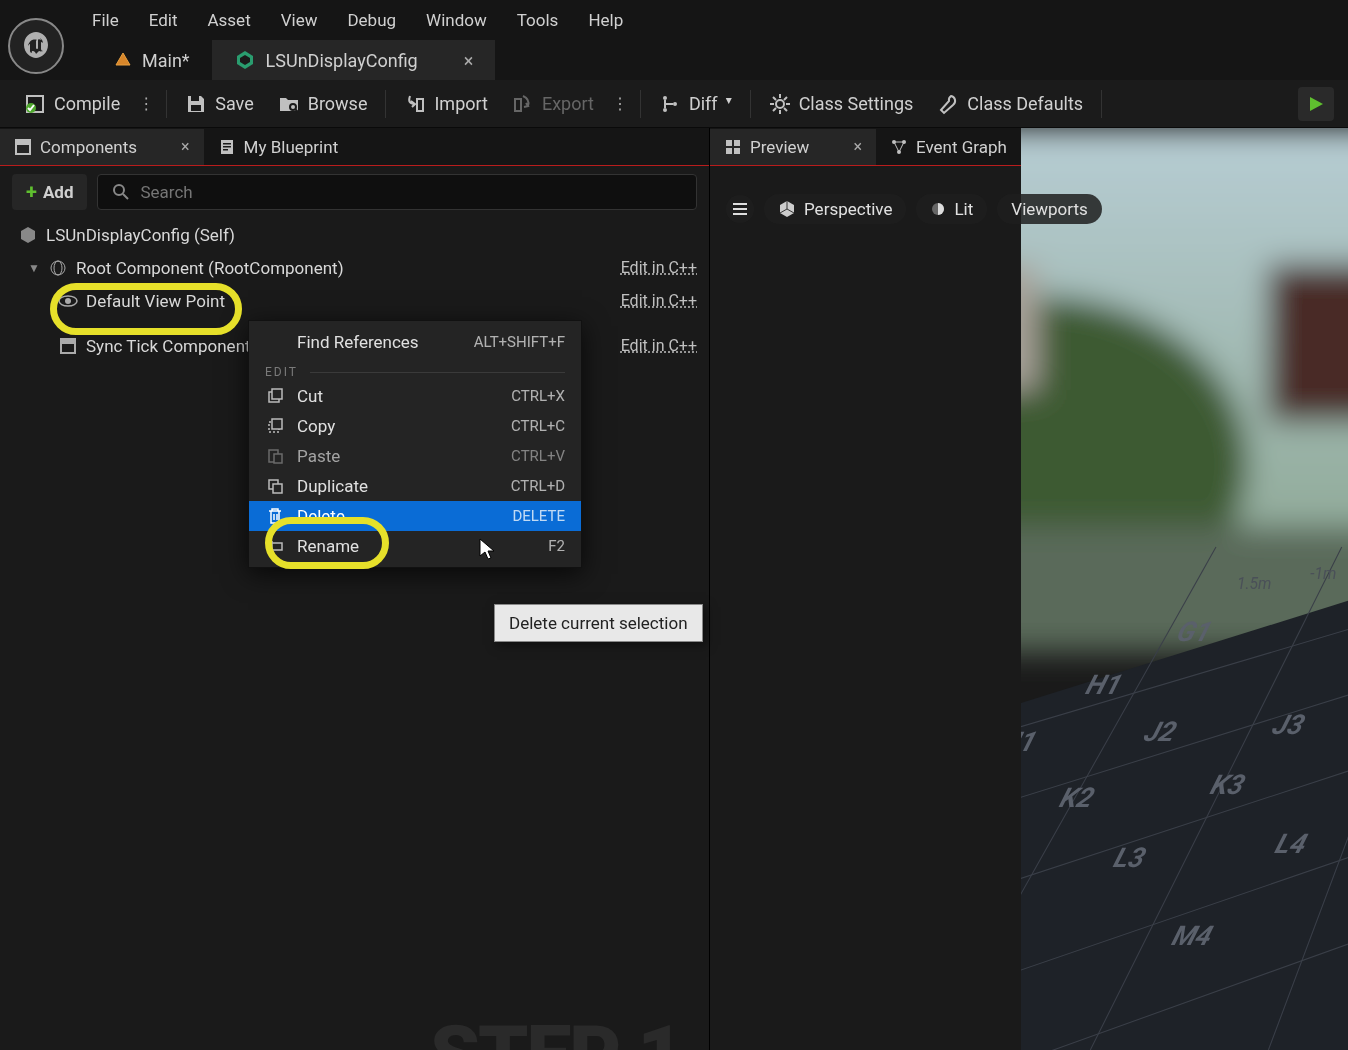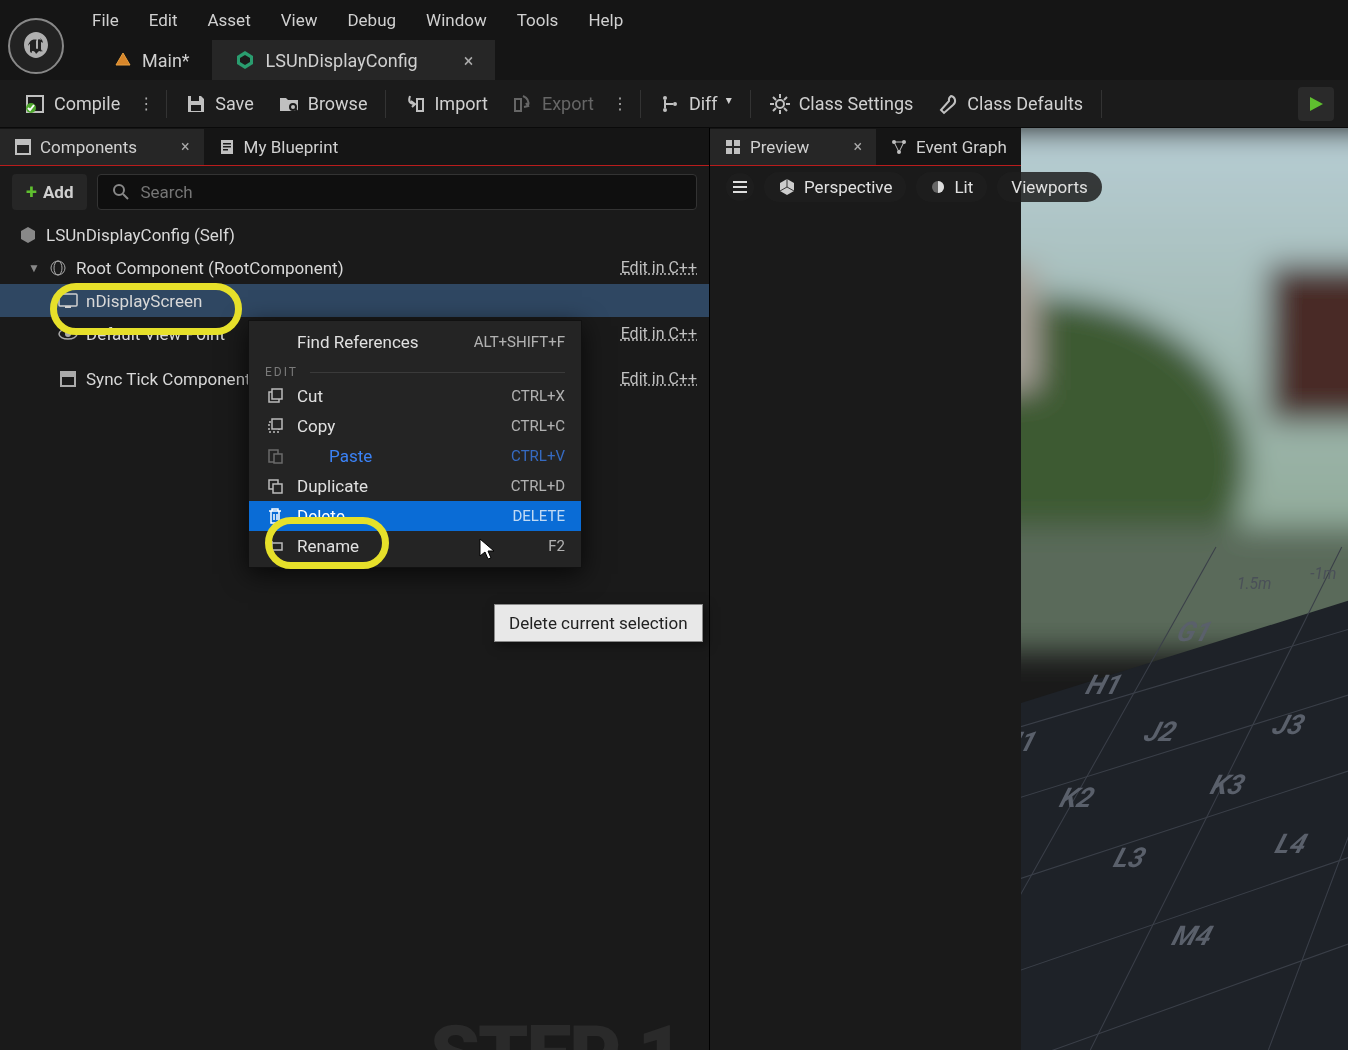--- a/index.html
+++ b/index.html
@@ -53,36 +53,36 @@
   .indent-1 { padding-left: 28px; }
   .indent-2 { padding-left: 52px; }
   
   
   .highlight-circle { position: absolute; border: 7px solid #e6e02a; border-radius: 28px; pointer-events: none; z-index: 20; }
   
   
   .context-menu { position: absolute; left: 248px; top: 320px; width: 334px; background: #242424; border: 1px solid #111; box-shadow: 0 6px 24px rgba(0,0,0,0.7); z-index: 15; padding: 6px 0; }
   .ctx-item { display: flex; align-items: center; padding: 4px 16px; height: 30px; font-size: 17px; color: #e0e0e0; cursor: pointer; }
   .ctx-item.highlight { background: #0a6cd6; color: #fff; }
-  .ctx-item.disabled { color: #3b82f6; gap: 32px; }
+  .ctx-item.disabled { color: #a3a3a3; }
   .ctx-item .ctx-icon { width: 20px; margin-right: 12px; }
   .ctx-item .ctx-shortcut { margin-left: auto; color: inherit; opacity: 0.75; font-size: 15px; }
   .ctx-item .ctx-arrow { margin-left: auto; color: #aaa; }
   .ctx-section { display: flex; align-items: center; padding: 8px 16px 2px; gap: 12px; }
   .ctx-section .lbl { font-size: 12px; letter-spacing: 2px; color: #7a7a7a; }
   .ctx-section .line { flex: 1; height: 1px; background: #3a3a3a; }
   
   
   .tooltip { position: absolute; left: 494px; top: 604px; background: #e8e8e8; color: #222; border: 1px solid #888; padding: 8px 14px; font-size: 17px; z-index: 25; box-shadow: 3px 3px 10px rgba(0,0,0,0.5); }
   
   
   .cursor { position: absolute; left: 479px; top: 538px; z-index: 30; pointer-events: none; }
   
   
-  .viewport-ctrls { position: absolute; left: 716px; top: 162px; display: flex; align-items: center; gap: 10px; padding: 10px; z-index: 5; }
+  .viewport-ctrls { position: absolute; left: 716px; top: 184px; display: flex; align-items: center; gap: 10px; padding: 10px; z-index: 5; }
   .vp-pill { display: flex; align-items: center; gap: 8px; padding: 5px 14px; background: rgba(30,30,30,0.85); border-radius: 18px; font-size: 17px; color: #e0e0e0; cursor: pointer; }
   .vp-hamburger { width: 28px; height: 28px; background: rgba(30,30,30,0.85); border-radius: 50%; display: flex; align-items: center; justify-content: center; cursor: pointer; }
   .viewport-bg { position: absolute; left: 0; top: 0; right: 0; bottom: 0; overflow: hidden; }
   
   
   .watermark { position: absolute; left: 430px; bottom: 0; font-size: 80px; font-weight: 900; color: #2a2a2a; letter-spacing: -2px; transform: translateY(55%); pointer-events:none;}
   
   svg { display: block; }
 </style>
 </head>
@@ -241,27 +241,20 @@
         <span>LSUnDisplayConfig (Self)</span>
       </div>
       <div class="tree-row indent-1">
         <span class="expand">▼</span>
         <svg width="18" height="18" viewBox="0 0 18 18" class="tree-icon">
             <circle cx="9" cy="9" r="7" fill="none" stroke="#aaa" stroke-width="1"></circle>
             <ellipse cx="9" cy="9" rx="4" ry="7" fill="none" stroke="#aaa" stroke-width="1"></ellipse>
           </svg>
         <span>Root Component (RootComponent)</span>
         <span class="edit-cpp">Edit in C++</span>
-      </div>
-      <div class="tree-row indent-2 selected">
-        <svg width="20" height="16" viewBox="0 0 20 16" class="tree-icon">
-            <rect x="1" y="1" width="18" height="12" rx="1" fill="none" stroke="#d0d0d0" stroke-width="1.5"></rect>
-            <rect x="7" y="13" width="6" height="2" fill="#d0d0d0"></rect>
-          </svg>
-        <span>nDisplayScreen</span>
       </div>
       <div class="tree-row indent-2">
         <svg width="20" height="16" viewBox="0 0 20 16" class="tree-icon">
             <ellipse cx="10" cy="8" rx="9" ry="5" fill="none" stroke="#aaa" stroke-width="1.5"></ellipse>
             <circle cx="10" cy="8" r="3" fill="#aaa"></circle>
           </svg>
         <span>Default View Point</span>
         <span class="edit-cpp">Edit in C++</span>
       </div>
       <div style="height:12px;"></div>

